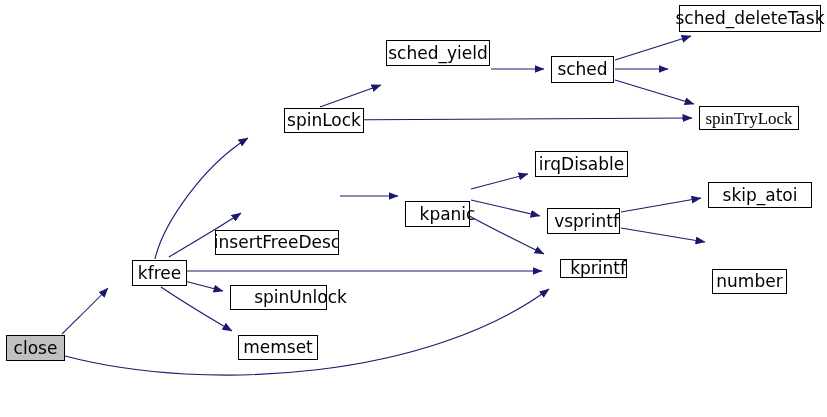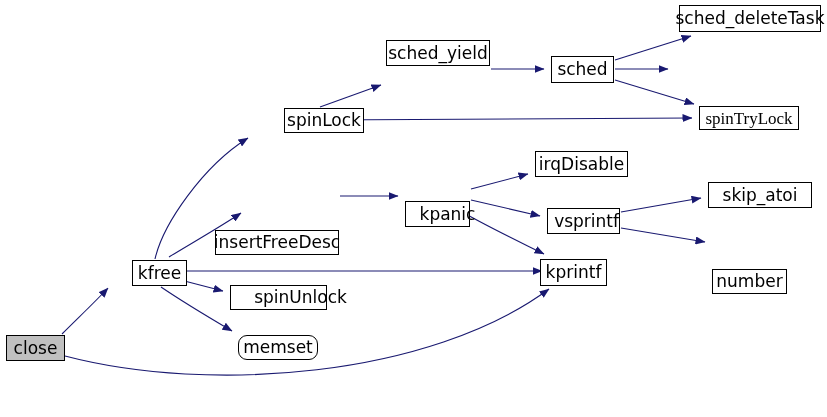--- a/index.html
+++ b/index.html
@@ -104,29 +104,29 @@
     </div>
   <div class="node" style="left:405px; top:201px; width:65px;  height:26px;padding-left:20px;">
       <span>kpanic</span>
     </div>
   <div class="node" style="left:535px; top:151px; width:93px;  height:26px;">
       <span>irqDisable</span>
     </div>
   <div class="node" style="left:547px; top:208px; width:73px;  height:26px;justify-content:flex-end;">
       <span>vsprintf</span>
     </div>
-  <div class="node" style="left:540px; top:259px; width:67px;  height:27px;">
+  <div class="node" style="left:560px; top:259px; width:67px;  height:19px;justify-content:flex-end;">
       <span>kprintf</span>
     </div>
   <div class="node" style="left:708px; top:182px; width:104px;  height:26px;">
       <span>skip_atoi</span>
     </div>
   <div class="node" style="left:712px; top:233px; width:75px;  height:25px;margin-top:36px;">
       <span>number</span>
     </div>
   <div class="node" style="left:230px; top:285px; width:97px;  height:25px;padding-left:44px;">
       <span>spinUnlock</span>
     </div>
-  <div class="node" style="left:238px; top:335px; width:80px;  height:25px;border-radius:9px;">
+  <div class="node" style="left:238px; top:335px; width:80px;  height:25px;">
       <span>memset</span>
     </div>
 
 </div>
 
 </body></html>

